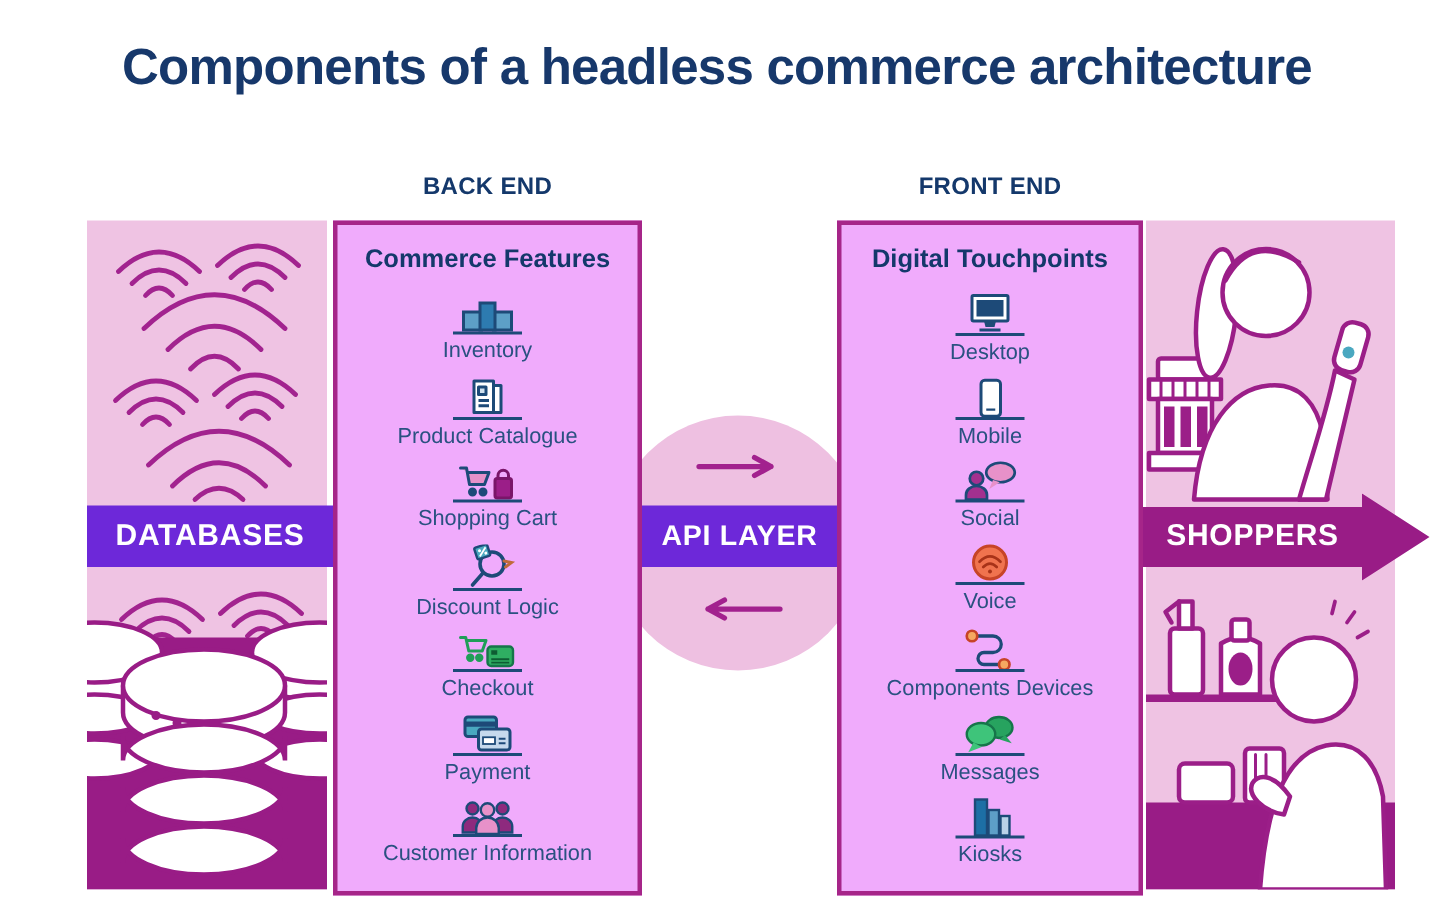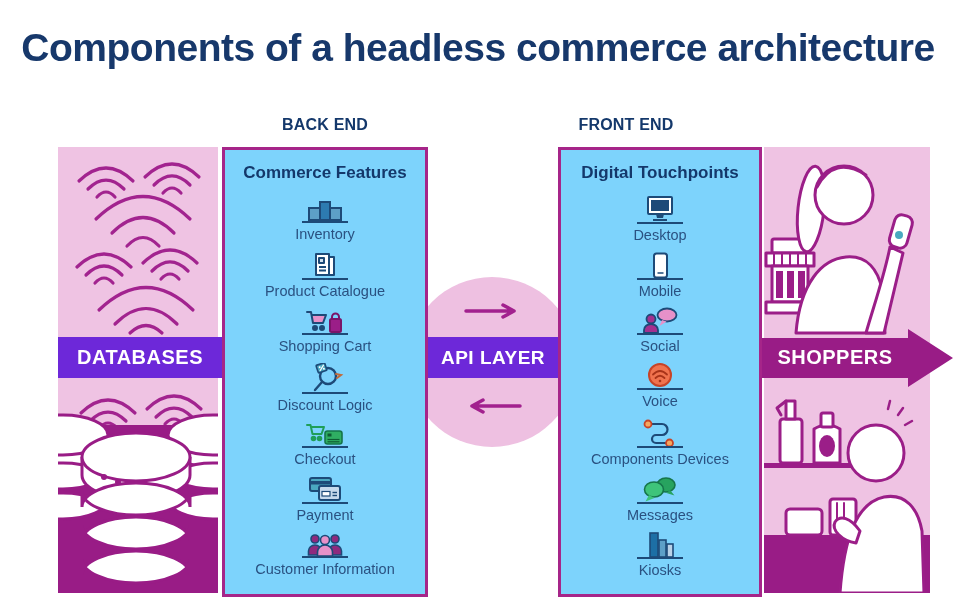--- a/index.html
+++ b/index.html
@@ -3,28 +3,28 @@
 <meta charset="utf-8">
 <style>
   * { margin:0; padding:0; box-sizing:border-box; }
   html,body { background:#fff; }
   #canvas {
     position:relative; width:956px; height:610px; background:#ffffff;
     font-family:"Liberation Sans", sans-serif; overflow:hidden;
   }
   .page-title {
     position:absolute; top:26px; left:0; width:956px; text-align:center;
-    font-size:39px; font-weight:600; color:#17386b; letter-spacing:-0.5px;
+    font-size:34px; font-weight:600; color:#17386b; letter-spacing:-0.5px;
   }
   .col-header {
     position:absolute; top:116px; height:24px; text-align:center;
     font-size:16px; font-weight:bold; color:#14386b; letter-spacing:0.2px;
   }
   .col-header.back { left:222px; width:206px; }
-  .col-header.front { left:524px; width:204px; }
+  .col-header.front { left:558px; width:204px; }
 
   .side-panel { position:absolute; top:147px; height:446px; background:#efc3e3; z-index:0; }
   .side-panel.left { left:58px; width:160px; }
   .side-panel.right { left:764px; width:166px; }
   .side-panel svg { display:block; }
 
   .pink-circle {
     position:absolute; left:407px; top:277px; width:170px; height:170px;
     border-radius:50%; background:#eec0e1; z-index:1;
   }
@@ -39,21 +39,21 @@
   .banner.api { left:428px; top:337px; width:130px; z-index:2; font-size:19px; }
 
   .shoppers-arrow-svg { position:absolute; left:760px; top:329px; z-index:3; }
   .shoppers-label {
     position:absolute; left:760px; top:337px; width:150px; height:41px; z-index:4;
     display:flex; align-items:center; justify-content:center;
     color:#fff; font-size:20px; font-weight:bold; letter-spacing:0.5px;
   }
 
   .feature-box {
-    position:absolute; top:147px; height:450px; background:#7dd3fc;
+    position:absolute; top:147px; height:450px; background:#f0abfc;
     border:3px solid #a62589; z-index:3; display:flex; flex-direction:column;
   }
   .feature-box.back { left:222px; width:206px; }
   .feature-box.front { left:558px; width:204px; }
   .box-title {
     margin-top:13px; text-align:center; font-size:17px; font-weight:bold; color:#14386b;
   }
   .feat-list {
     flex:1; display:flex; flex-direction:column; justify-content:space-evenly;
     align-items:center; padding:4px 0 8px 0;

